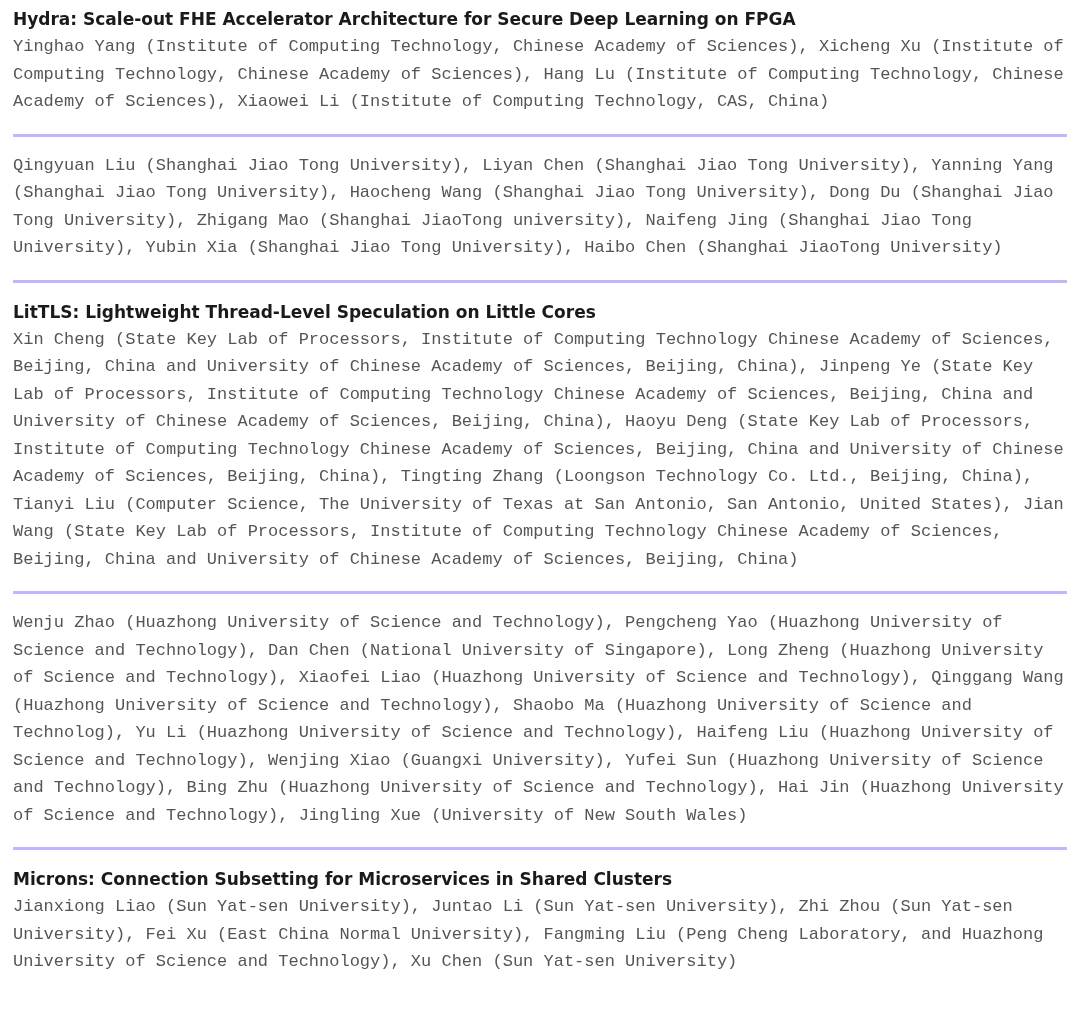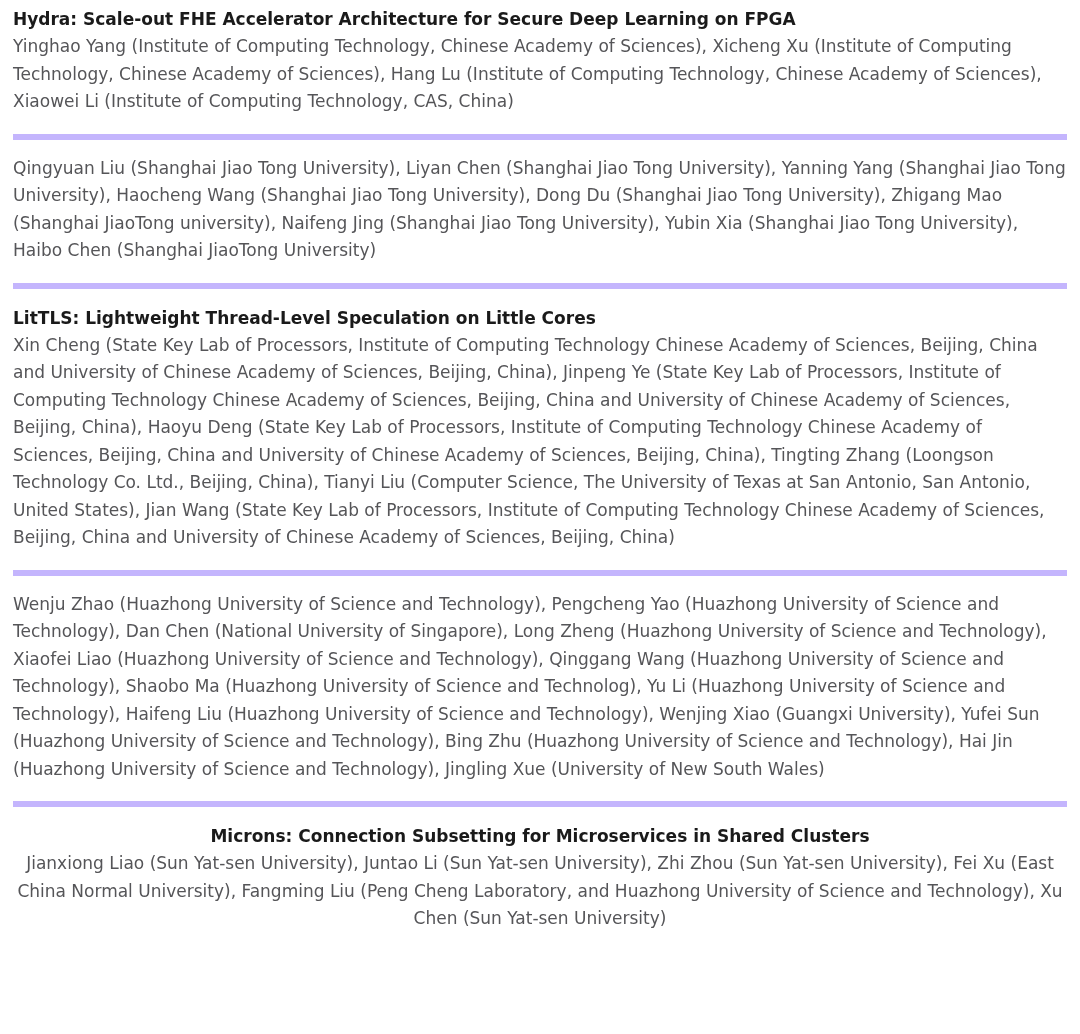--- a/index.html
+++ b/index.html
@@ -12,41 +12,41 @@
     height: 1034px;
     overflow: hidden;
     font-family: "DejaVu Sans", "Liberation Sans", sans-serif;
     -webkit-font-smoothing: antialiased;
   }
   .papers-list {
     padding: 0 13px;
   }
   .paper {
     padding: 15px 0 18px;
-    border-bottom: 6px solid #c4b5fd;
+    border-bottom: 3px solid #c4b5fd;
   }
   .paper:first-child {
     padding-top: 5px;
   }
   .paper:last-child {
     border-bottom: none;
-    text-align: center;
   }
   .paper-title {
     margin: 0;
     font-size: 17px;
     line-height: 28px;
     font-weight: bold;
     color: #1a1a1a;
   }
   .paper-authors {
     margin: 0;
     font-size: 17px;
     line-height: 27.5px;
     color: #555558;
+    font-family: Liberation Mono, monospace;
   }
 </style>
 </head>
 <body>
 
 <main class="papers-list">
 
   <section class="paper">
     <h2 class="paper-title">Hydra: Scale-out FHE Accelerator Architecture for Secure Deep Learning on FPGA</h2>
     <p class="paper-authors">Yinghao Yang (Institute of Computing Technology, Chinese Academy of Sciences), Xicheng Xu (Institute of Computing Technology, Chinese Academy of Sciences), Hang Lu (Institute of Computing Technology, Chinese Academy of Sciences), Xiaowei Li (Institute of Computing Technology, CAS, China)</p>

